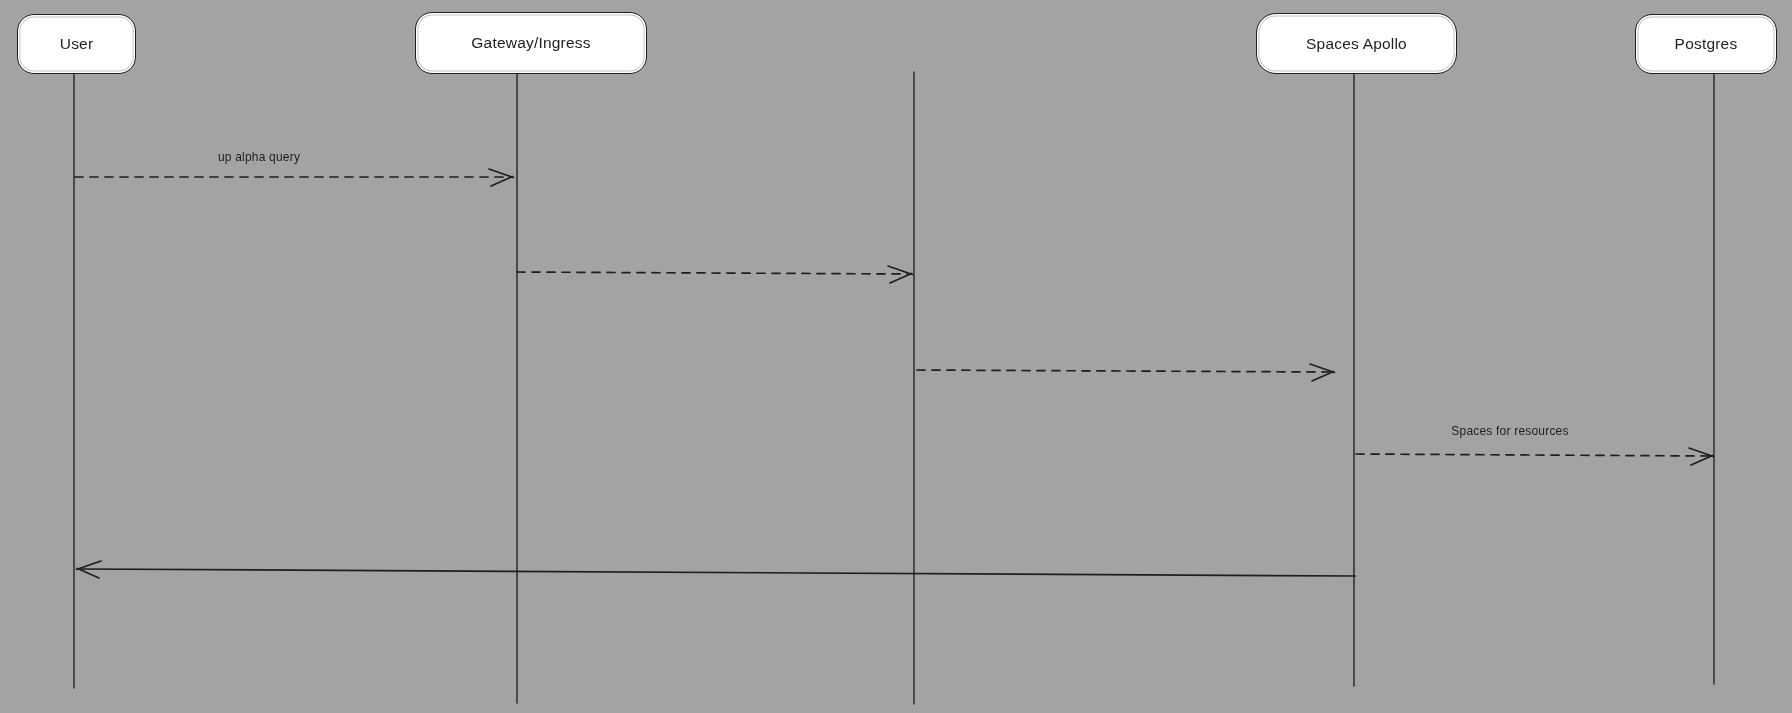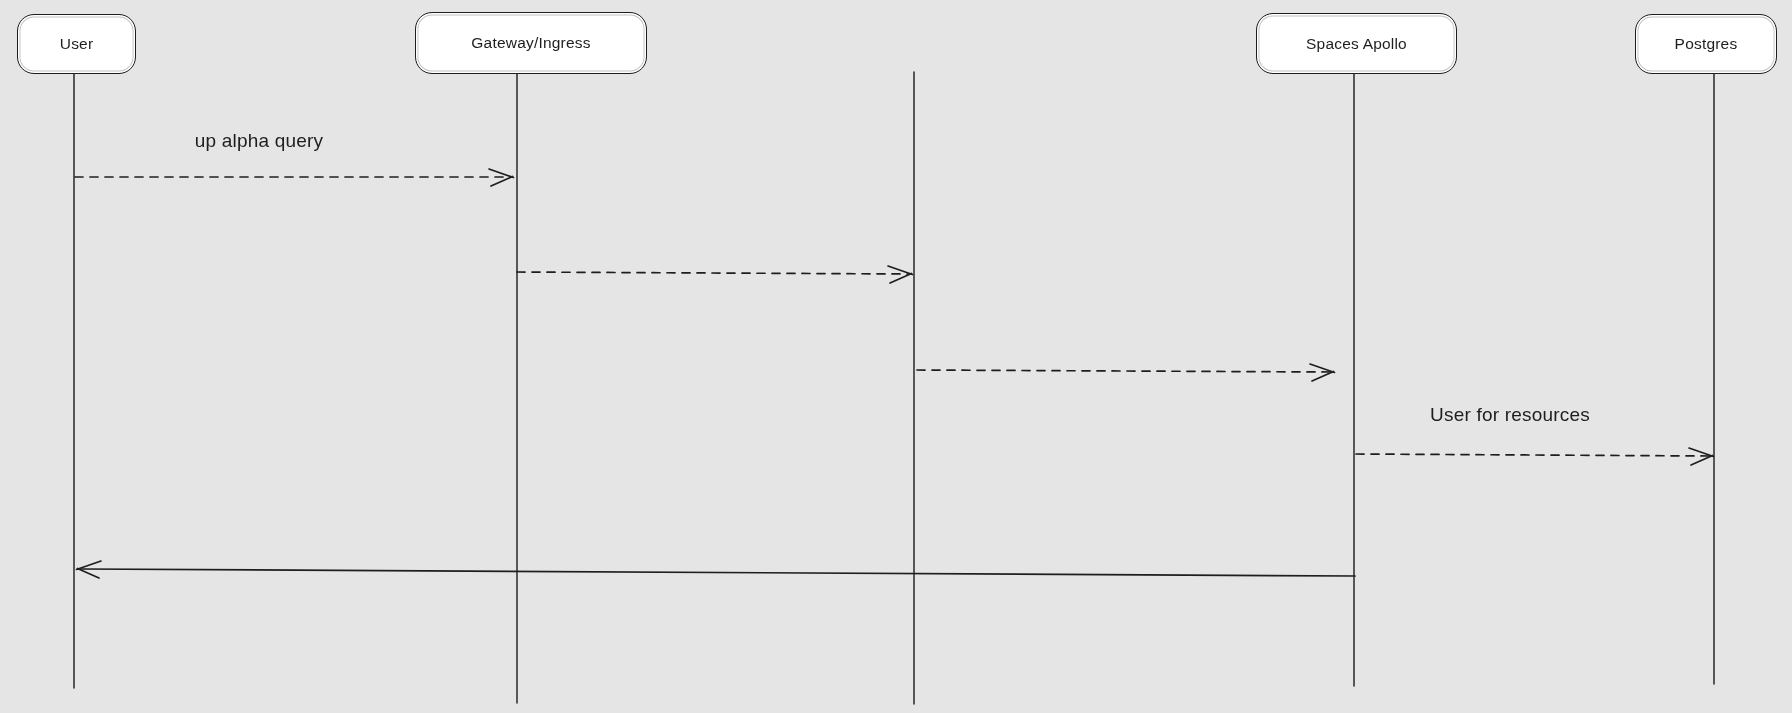--- a/index.html
+++ b/index.html
@@ -6,21 +6,21 @@
   html, body {
     margin: 0;
     padding: 0;
     background: #ffffff;
     font-family: "Liberation Sans", sans-serif;
   }
   #canvas {
     position: relative;
     width: 1792px;
     height: 713px;
-    background: #e5e5e5;
+    background: #a3a3a3;
     overflow: hidden;
   }
   #lines {
     position: absolute;
     left: 0;
     top: 0;
   }
   .actor {
     position: absolute;
     box-sizing: border-box;
@@ -35,23 +35,24 @@
   .actor-name {
     color: #1e1e1e;
     font-size: 15.5px;
     letter-spacing: 0.2px;
     white-space: nowrap;
   }
   .msg-label {
     position: absolute;
     transform: translate(-50%, -50%);
     color: #1e1e1e;
-    font-size: 19px;
+    font-size: 12px;
     letter-spacing: 0.2px;
     white-space: nowrap;
+    margin-top: 16px;
   }
 </style>
 </head>
 <body>
 
 <div id="canvas">
 
   <svg id="lines" width="1792" height="713" viewBox="0 0 1792 713" xmlns="http://www.w3.org/2000/svg">
       <line x1="74" y1="74" x2="74" y2="688" stroke="#343434" stroke-width="1.6" stroke-linecap="round"></line>
       <line x1="517" y1="74" x2="517" y2="703" stroke="#343434" stroke-width="1.6" stroke-linecap="round"></line>
@@ -74,23 +75,23 @@
       <line x1="101" y1="561" x2="76.5" y2="569.5" stroke="#1e1e1e" stroke-width="1.7" stroke-linecap="round"></line>
       <line x1="99" y1="578" x2="77.5" y2="568.5" stroke="#1e1e1e" stroke-width="1.7" stroke-linecap="round"></line>
     </svg>
 
   <div class="actor" style="left: 17px; top: 14px; width: 119px; height: 60px;">
     <span class="actor-name">User</span>
   </div>
   <div class="actor" style="left: 415px; top: 12px; width: 232px; height: 62px;">
     <span class="actor-name">Gateway/Ingress</span>
   </div>
-  <div class="actor" style="left: 1256px; top: 13px; width: 201px; height: 61px;">
+  <div class="actor" style="left: 1256px; top: 13px; width: 201px; height: 61px; border-radius: 20px;">
     <span class="actor-name">Spaces Apollo</span>
   </div>
   <div class="actor" style="left: 1635px; top: 14px; width: 142px; height: 60px; border-radius: 17px;">
     <span class="actor-name">Postgres</span>
   </div>
 
   <div class="msg-label" style="left: 259px; top: 141px;">up alpha query</div>
-  <div class="msg-label" style="left: 1510px; top: 415px;">User for resources</div>
+  <div class="msg-label" style="left: 1510px; top: 415px;">Spaces for resources</div>
 
 </div>
 
 </body></html>

